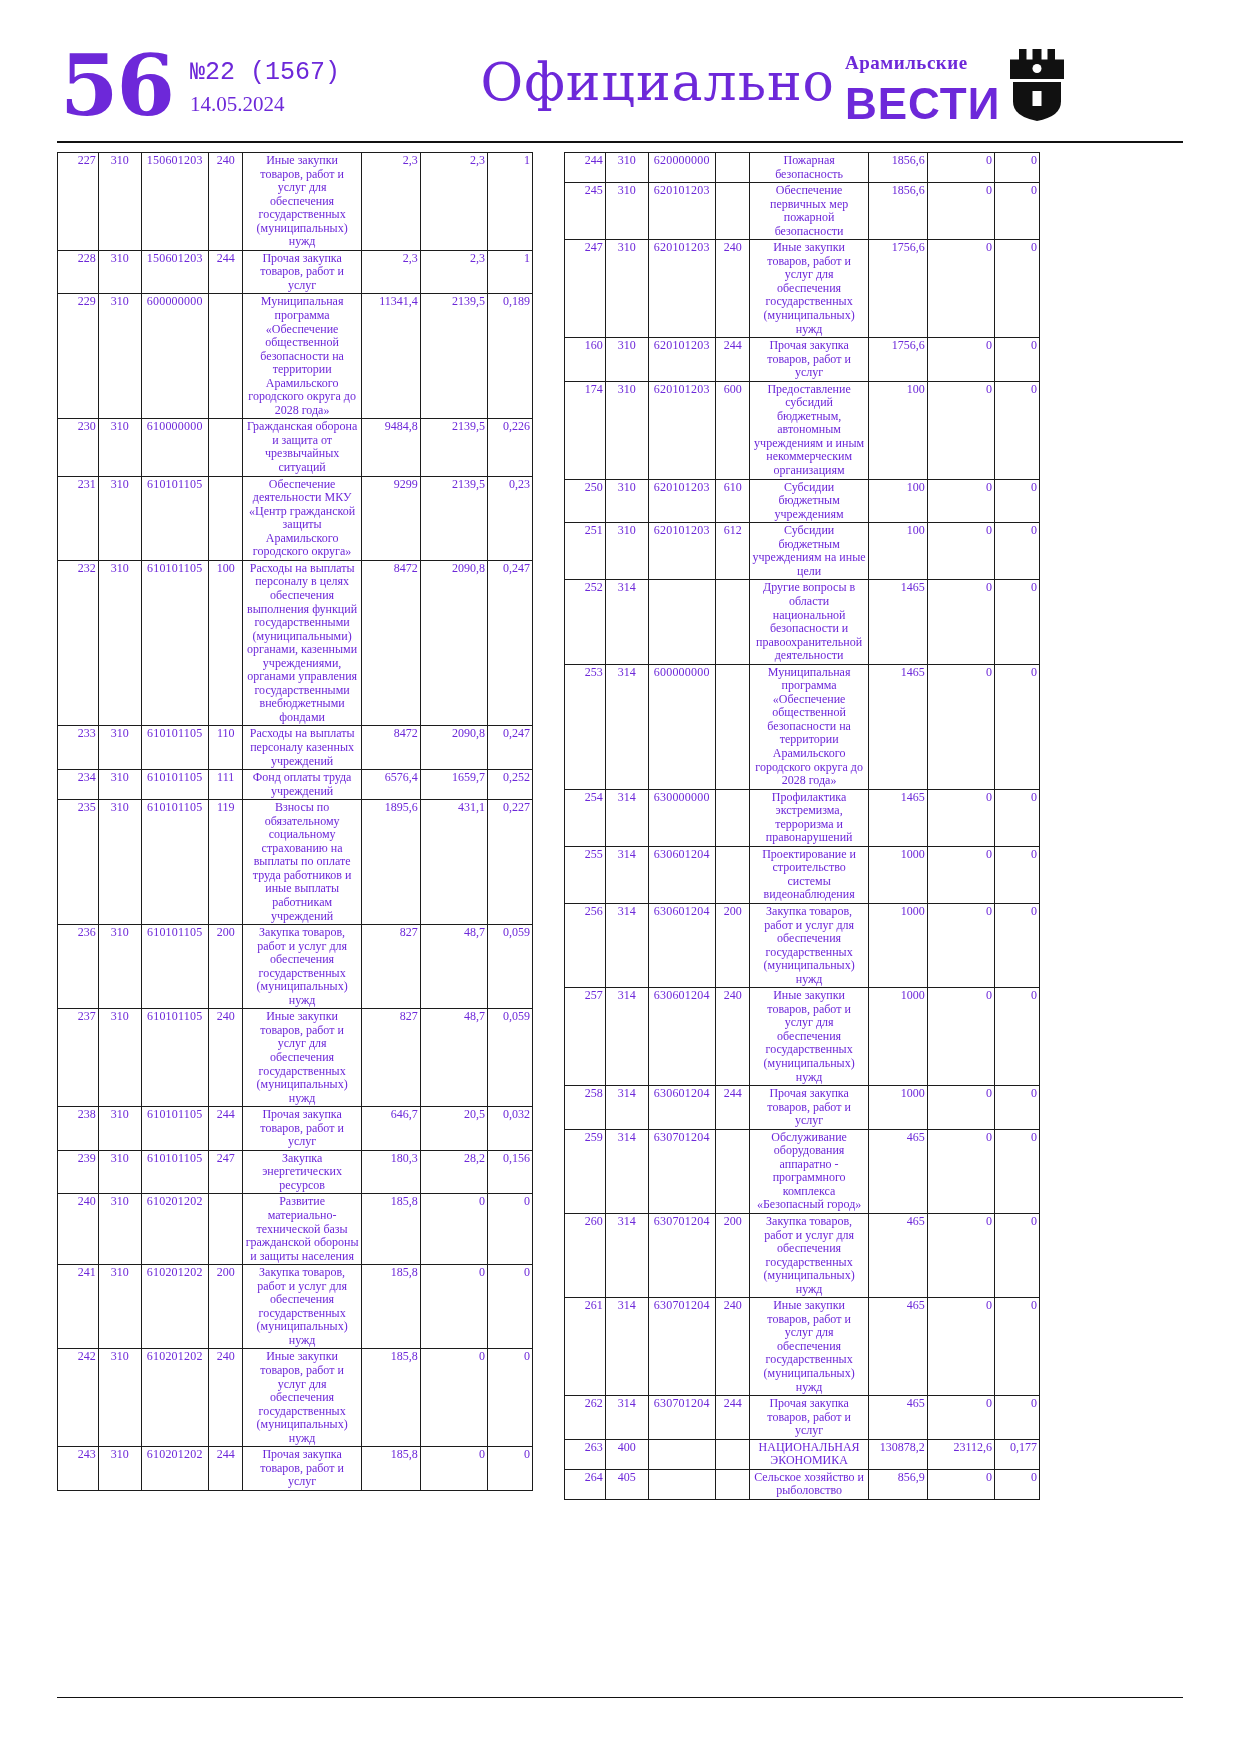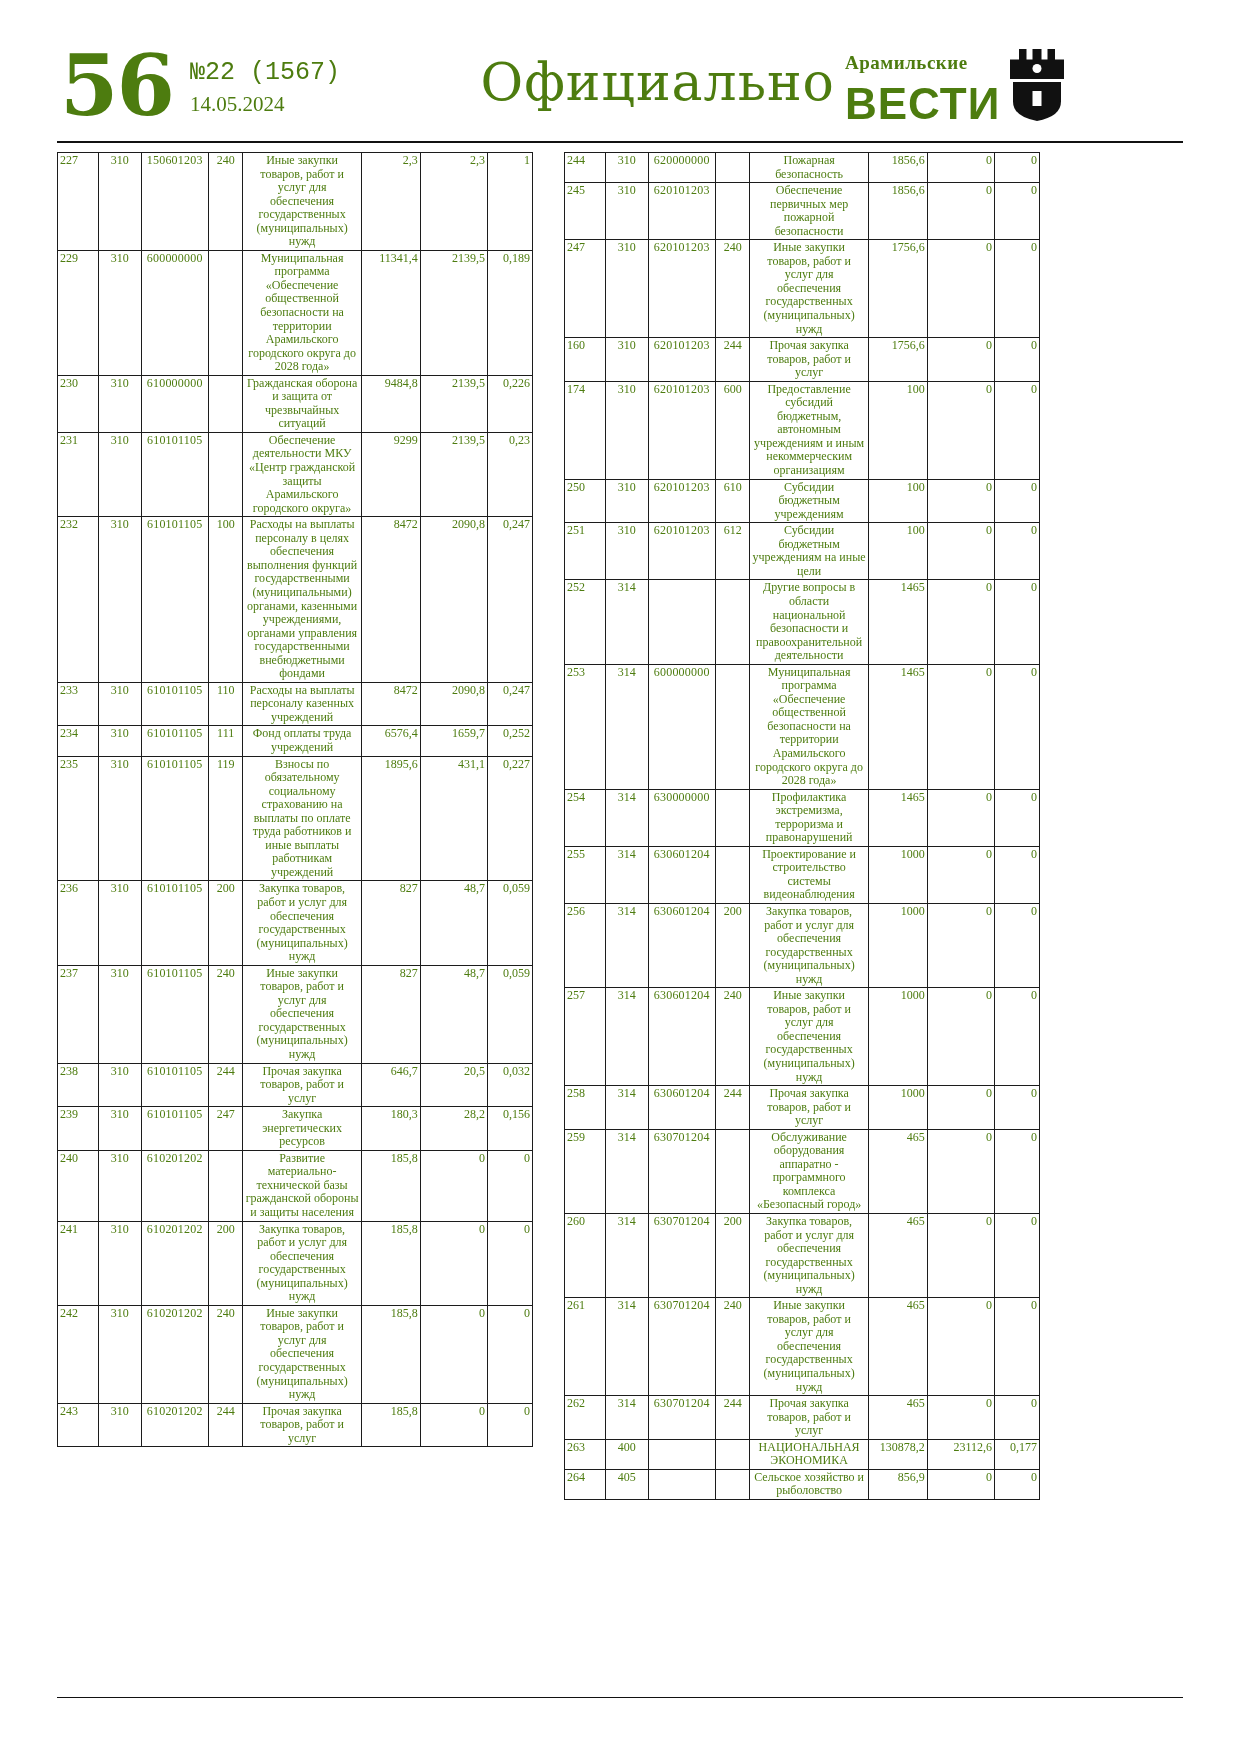--- a/index.html
+++ b/index.html
@@ -3,21 +3,21 @@
 <meta charset="utf-8">
 <style>
   * { box-sizing: border-box; margin: 0; padding: 0; }
   html, body { background: #e8e8e8; }
   .page {
     position: relative;
     width: 1241px;
     height: 1754px;
     background: #ffffff;
     font-family: "Liberation Serif", serif;
-    color: #4d7c0f;
+    color: #6d28d9;
     margin: 0 auto;
     overflow: hidden;
   }
 
   
   .page-num {
     position: absolute; left: 60px; top: 36px;
     font-size: 84px; font-weight: 700; letter-spacing: -2px;
     font-family: "DejaVu Serif", serif;
   }
@@ -67,21 +67,21 @@
   #table-left  { left: 57px; }
   #table-right { left: 564px; }
   .budget td {
     border: 1px solid #1c1c1c;
     vertical-align: top;
     padding: 1px 2px;
     font-size: 12px;
     line-height: 1.13;
     overflow: hidden;
   }
-  .col-num  { text-align: left; }
+  .col-num  { text-align: right; }
   .col-sec  { text-align: center; }
   .col-code { text-align: center; font-size: 8.5px; padding-top: 3px; letter-spacing: 0.2px; }
   .col-grp  { text-align: center; }
   .col-desc { text-align: center; }
   .col-v1, .col-v2, .col-v3 { text-align: right; padding-right: 5px; }
 </style>
 </head>
 <body>
 
 <div class="page">
@@ -123,20 +123,30 @@
           <td class="col-num">227</td>
           <td class="col-sec">310</td>
           <td class="col-code">150601203</td>
           <td class="col-grp">240</td>
           <td class="col-desc">Иные закупки товаров, работ и услуг для обеспечения государственных (муниципальных) нужд</td>
           <td class="col-v1">2,3</td>
           <td class="col-v2">2,3</td>
           <td class="col-v3">1</td>
         </tr>
         <tr>
+          <td class="col-num">228</td>
+          <td class="col-sec">310</td>
+          <td class="col-code">150601203</td>
+          <td class="col-grp">244</td>
+          <td class="col-desc">Прочая закупка товаров, работ и услуг</td>
+          <td class="col-v1">2,3</td>
+          <td class="col-v2">2,3</td>
+          <td class="col-v3">1</td>
+        </tr>
+        <tr>
           <td class="col-num">229</td>
           <td class="col-sec">310</td>
           <td class="col-code">600000000</td>
           <td class="col-grp"></td>
           <td class="col-desc">Муниципальная программа «Обеспечение общественной безопасности на территории Арамильского городского округа до 2028 года»</td>
           <td class="col-v1">11341,4</td>
           <td class="col-v2">2139,5</td>
           <td class="col-v3">0,189</td>
         </tr>
         <tr>

